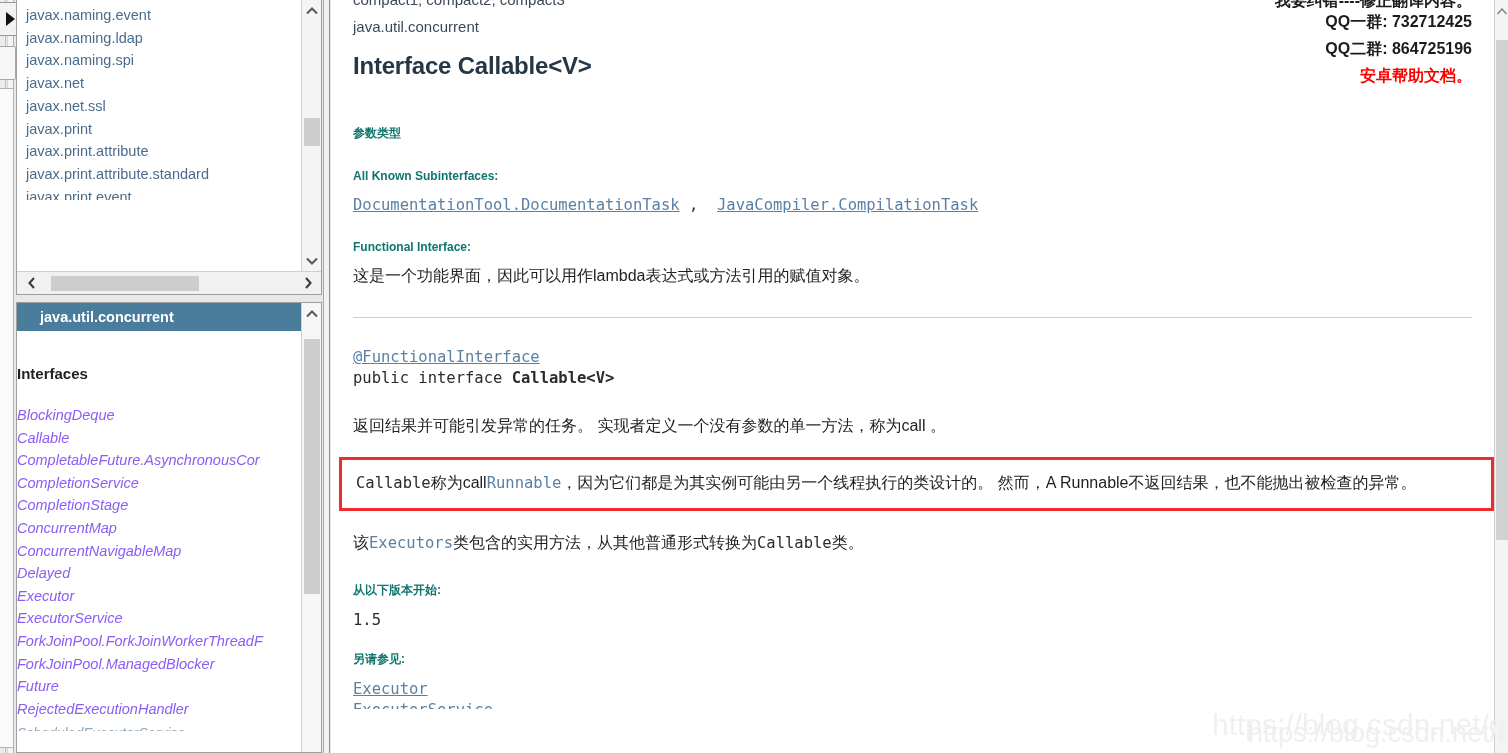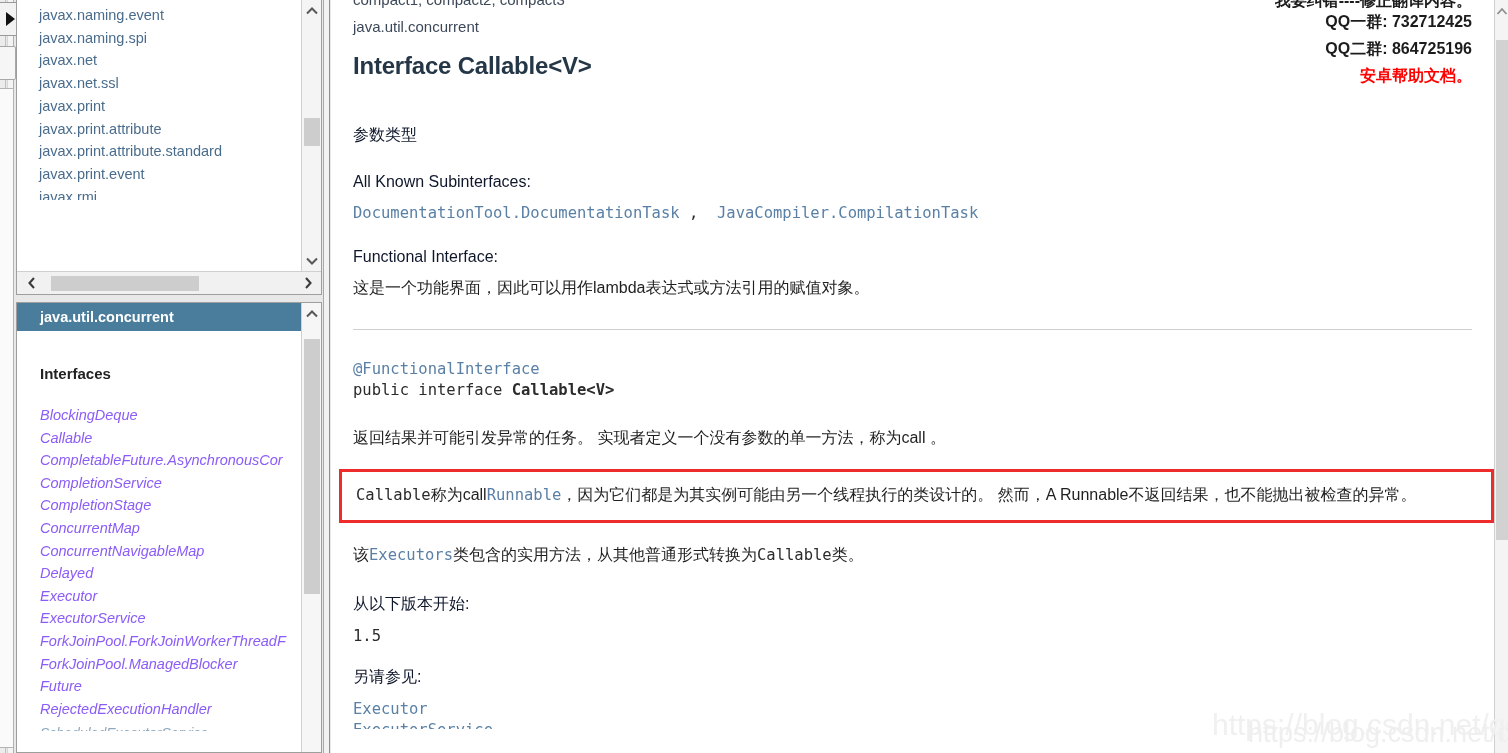--- a/index.html
+++ b/index.html
@@ -75,21 +75,21 @@
     background: #ffffff;
     border: 1px solid #9e9e9e;
     border-top: none;
     overflow: hidden;
   }
   #pkg-list {
     position: absolute;
     left: 0; top: 0;
     width: 286px; height: 200px;
     background: #ffffff;
-    padding: 4px 0 0 22px;
+    padding: 4px 0 0 9px;
     overflow: hidden;
   }
   .pkg-item {
     font-size: 14.5px;
     line-height: 22.7px;
     color: #4a6c8c;
     white-space: nowrap;
     cursor: pointer;
   }
 
@@ -157,21 +157,20 @@
     display: flex; align-items: center;
     padding-left: 23px;
     cursor: pointer;
   }
   #cls-body {
     position: absolute;
     left: 0; top: 28px;
     width: 286px; height: 423px;
     background: #ffffff;
     overflow: hidden;
-    padding-left: 23px;
   }
   #cls-section-title {
     font-size: 15px;
     font-weight: bold;
     color: #222;
     margin-top: 34px;
     margin-bottom: 22px;
   }
   .cls-item {
     font-size: 14.5px;
@@ -246,34 +245,35 @@
   }
   h1.title {
     font-size: 24px;
     color: #253746;
     font-weight: bold;
     margin-top: 17px;
     letter-spacing: -0.2px;
   }
 
   .lbl {
-    font-size: 16px;
-    font-weight: normal;
-    color: #0f172a;
+    font-size: 12px;
+    font-weight: bold;
+    color: #0f766e;
   }
   .mono {
     font-family: "DejaVu Sans Mono", "Liberation Mono", monospace;
     font-size: 15.5px;
     color: #2b2b2b;
   }
   .mono-link {
     font-family: "DejaVu Sans Mono", "Liberation Mono", monospace;
     font-size: 15.5px;
     color: #5a80a6;
     cursor: pointer;
+    text-decoration: underline;
   }
   .cn {
     font-size: 16px;
     color: #1f1f1f;
     line-height: 1.55;
   }
   .cn code {
     font-family: "DejaVu Sans Mono", "Liberation Mono", monospace;
     font-size: 15.5px;
     color: #2b2b2b;
@@ -390,20 +390,21 @@
   <div class="tri-button-2"></div>
   <div class="tri-button">
     <span class="glyph"></span>
   </div>
 
   <div id="left-col">
 
     <div id="pkg-frame">
       <div id="pkg-list">
         <div class="pkg-item">javax.naming.event</div>
+        <div class="pkg-item">javax.naming.ldap</div>
         <div class="pkg-item">javax.naming.spi</div>
         <div class="pkg-item">javax.net</div>
         <div class="pkg-item">javax.net.ssl</div>
         <div class="pkg-item">javax.print</div>
         <div class="pkg-item">javax.print.attribute</div>
         <div class="pkg-item">javax.print.attribute.standard</div>
         <div class="pkg-item">javax.print.event</div>
         <div class="pkg-item">javax.rmi</div>
         <div class="pkg-item">javax.rmi.CORBA</div>
         <div class="pkg-item">javax.rmi.ssl</div>

